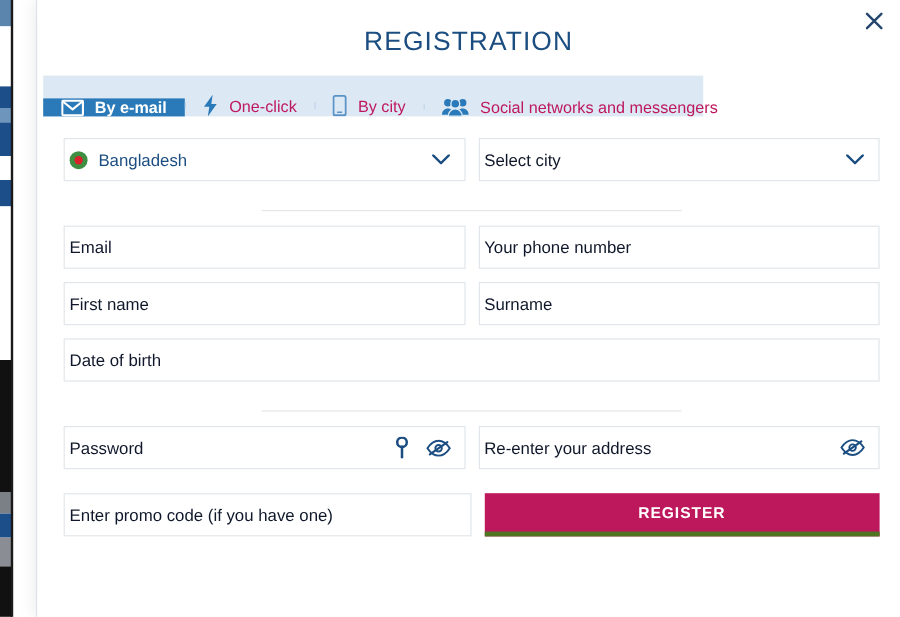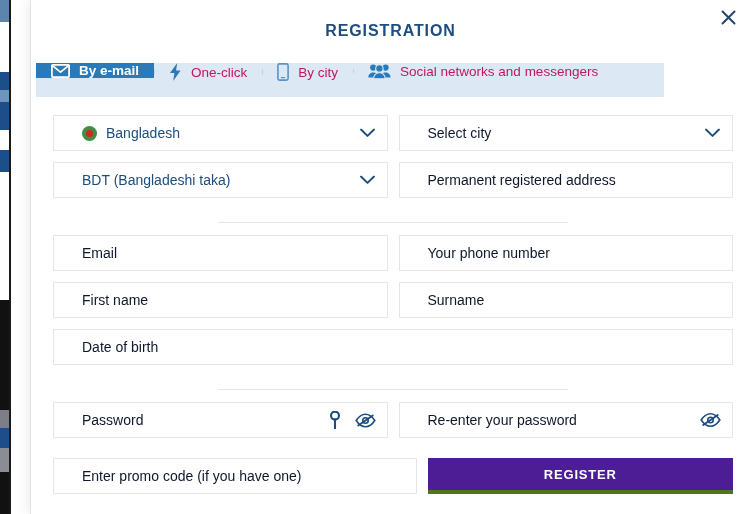--- a/index.html
+++ b/index.html
@@ -56,22 +56,22 @@
     background: #ffffff;
     border-left: 1px solid #dfe3e8;
     box-shadow: 0 0 14px rgba(0,0,0,.10);
   }
 
   #modal-title {
     position: absolute;
     left: 0; right: 0;
     top: 22px;
     text-align: center;
-    font-size: 16px;
-    font-weight: bold;
+    font-size: 22px;
+    font-weight: normal;
     letter-spacing: .9px;
     color: #1b4d80;
   }
 
   #close-button {
     position: absolute;
     right: 9px;
     top: 4px;
     width: 26px;
     height: 26px;
@@ -80,25 +80,25 @@
     justify-content: center;
     cursor: pointer;
   }
   #close-button svg { display: block; }
 
   
   #tab-bar {
     position: absolute;
     left: 5px;
     top: 63px;
-    width: 628px;
+    width: 550px;
     height: 34px;
     background: #dce9f4;
     display: flex;
-    align-items: flex-start;
+    align-items: flex-end;
   }
   .tab {
     display: flex;
     align-items: center;
     gap: 9px;
     padding: 0 15px;
     font-size: 13.5px;
     color: #be185d;
     cursor: pointer;
     position: relative;
@@ -133,21 +133,21 @@
     margin-bottom: 11px;
   }
   .field {
     position: relative;
     flex: 1 1 0;
     height: 36px;
     border: 1px solid #e2e6ea;
     background: #ffffff;
     display: flex;
     align-items: center;
-    padding: 0 28px;
+    padding: 0 4px;
     font-size: 14px;
     color: #5b7a99;
     cursor: text;
   }
   .field.full { flex: 1 1 100%; }
   .field.select { cursor: pointer; }
   .field .value { color: #1b4d80; }
   .field .placeholder { color: #0f172a; }
   .chev {
     position: absolute;
@@ -191,21 +191,21 @@
   }
   .divider {
     width: 350px;
     height: 1px;
     background: #e4e7ea;
   }
 
   #register-button {
     flex: 1 1 0;
     height: 36px;
-    background: #4c1d95;
+    background: #be185d;
     border-bottom: 4px solid #4f7522;
     color: #ffffff;
     font-size: 13px;
     font-weight: bold;
     letter-spacing: .8px;
     display: flex;
     align-items: center;
     justify-content: center;
     cursor: pointer;
   }
@@ -305,33 +305,20 @@
       <div class="field select">
         <span class="placeholder">Select city</span>
         <span class="chev">
           <svg width="15" height="9" viewBox="0 0 15 9">
             <path d="M1 1 L7.5 7.4 L14 1" fill="none" stroke="#1b4d80" stroke-width="1.9" stroke-linecap="round" stroke-linejoin="round"></path>
           </svg>
         </span>
       </div>
     </div>
 
-    <div class="row">
-      <div class="field select">
-        <span class="value">BDT (Bangladeshi taka)</span>
-        <span class="chev">
-          <svg width="15" height="9" viewBox="0 0 15 9">
-            <path d="M1 1 L7.5 7.4 L14 1" fill="none" stroke="#1b4d80" stroke-width="1.9" stroke-linecap="round" stroke-linejoin="round"></path>
-          </svg>
-        </span>
-      </div>
-      <div class="field">
-        <span class="placeholder">Permanent registered address</span>
-      </div>
-    </div>
 
     <div class="divider-row">
       <div class="divider"></div>
     </div>
 
     <div class="row">
       <div class="field">
         <span class="placeholder">Email</span>
       </div>
       <div class="field">
@@ -372,21 +359,21 @@
             <svg width="21" height="15" viewBox="0 0 21 15">
               <path d="M1.2 7.5 C4 3.2 7.3 1.3 10.5 1.3 C13.7 1.3 17 3.2 19.8 7.5
                        C17 11.8 13.7 13.7 10.5 13.7 C7.3 13.7 4 11.8 1.2 7.5 Z" fill="none" stroke="#1b4d80" stroke-width="1.6"></path>
               <circle cx="10.5" cy="7.5" r="2.7" fill="none" stroke="#1b4d80" stroke-width="1.6"></circle>
               <line x1="3.2" y1="12.6" x2="17.8" y2="2.4" stroke="#1b4d80" stroke-width="1.8" stroke-linecap="round"></line>
             </svg>
           </span>
         </span>
       </div>
       <div class="field">
-        <span class="placeholder">Re-enter your password</span>
+        <span class="placeholder">Re-enter your address</span>
         <span class="field-icons">
           <span>
             <svg width="21" height="15" viewBox="0 0 21 15">
               <path d="M1.2 7.5 C4 3.2 7.3 1.3 10.5 1.3 C13.7 1.3 17 3.2 19.8 7.5
                        C17 11.8 13.7 13.7 10.5 13.7 C7.3 13.7 4 11.8 1.2 7.5 Z" fill="none" stroke="#1b4d80" stroke-width="1.6"></path>
               <circle cx="10.5" cy="7.5" r="2.7" fill="none" stroke="#1b4d80" stroke-width="1.6"></circle>
               <line x1="3.2" y1="12.6" x2="17.8" y2="2.4" stroke="#1b4d80" stroke-width="1.8" stroke-linecap="round"></line>
             </svg>
           </span>
         </span>

